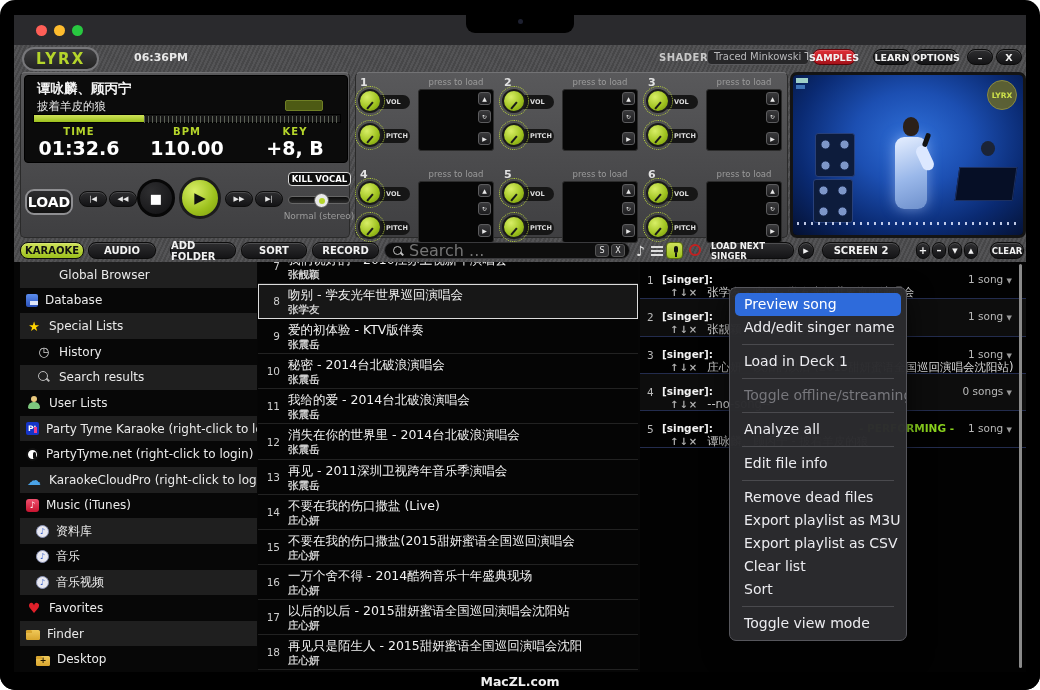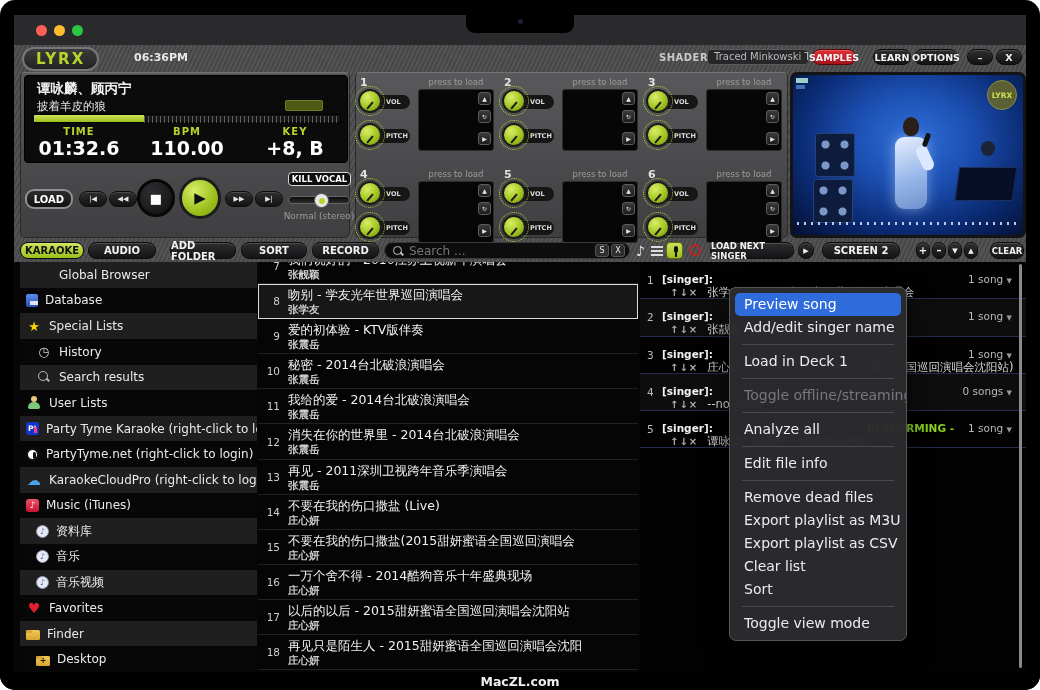--- a/index.html
+++ b/index.html
@@ -42,22 +42,22 @@
   .d-bar{position:absolute;left:8px;top:38px;width:308px;height:9px;background:#161616;border:1px solid #000;}
   .d-fill{position:absolute;left:0;top:0;height:100%;background:linear-gradient(#cfe25a,#9cc01c);}
   .d-wave{position:absolute;right:0;top:1px;height:7px;background:repeating-linear-gradient(90deg,rgba(150,160,140,.55) 0 1px,transparent 1px 4px);}
   .d-labels{position:absolute;left:0;top:50px;width:324px;display:flex;}
   .d-labels span{flex:1;text-align:center;color:#b5d52b;font-size:10px;font-weight:bold;letter-spacing:1px;}
   .d-values{position:absolute;left:0;top:61px;width:324px;display:flex;}
   .d-values span{flex:1;text-align:center;color:#fff;font-size:19px;font-weight:bold;}
   
   .t-btn{position:absolute;height:16px;border-radius:8px;border:1.5px solid #0c0c0c;background:linear-gradient(#2e2e30,#131315);
     color:#e8e8e8;display:flex;align-items:center;justify-content:center;font-size:7px;box-shadow:inset 0 1px rgba(255,255,255,.15);}
-  .load-btn{position:absolute;left:4px;top:116px;width:48px;height:20px;border-radius:9px;border:2px solid #8f8f92;
-    background:linear-gradient(#2c2c2e,#111);color:#fff;font-weight:bold;font-size:10px;display:flex;align-items:center;justify-content:center;}
+  .load-btn{position:absolute;left:4px;top:116px;width:48px;height:26px;border-radius:9px;border:2px solid #8f8f92;
+    background:linear-gradient(#2c2c2e,#111);color:#fff;font-weight:bold;font-size:14px;display:flex;align-items:center;justify-content:center;}
   .stop-c{position:absolute;left:116px;top:106px;width:38px;height:38px;border-radius:50%;
     background:radial-gradient(circle at 35% 30%,#2e2e30,#101012);border:3px solid #070707;color:#fff;
     display:flex;align-items:center;justify-content:center;font-size:13px;}
   .play-c{position:absolute;left:158px;top:104px;width:42px;height:42px;border-radius:50%;
     background:radial-gradient(circle at 35% 30%,#d8ee66,#9cc01c 60%,#7a9a12);border:3px solid #1c1c1c;color:#111;
     display:flex;align-items:center;justify-content:center;font-size:15px;}
   .kill{position:absolute;left:267px;top:99px;width:63px;height:14px;border-radius:4px;border:1.5px solid #d8d8d8;
     background:#0f0f0f;color:#fff;font-weight:bold;font-size:8.5px;display:flex;align-items:center;justify-content:center;}
   .vslider{position:absolute;left:267px;top:123px;width:62px;height:8px;border-radius:4px;
     background:linear-gradient(#0c0c0c,#2c2c2c);border:1px solid #666;}
@@ -98,21 +98,21 @@
   
   .tb-btn{position:absolute;top:197px;height:17px;border-radius:8px;border:1.5px solid #0c0c0c;
     background:linear-gradient(#2e2e30,#141416);color:#f2f2f2;font-size:10px;font-weight:bold;
     display:flex;align-items:center;justify-content:center;box-shadow:inset 0 1px rgba(255,255,255,.16);}
   .tb-btn.lime{background:linear-gradient(#cfe25a,#9cc01c);color:#111;}
   .search{position:absolute;left:370px;top:197px;width:246px;height:17px;background:#0d0d0d;border:1px solid #3a3a3d;
     border-radius:9px;display:flex;align-items:center;padding:0 4px;}
   .mag{position:relative;width:9px;height:9px;margin:0 5px 0 4px;}
   .mag::before{content:"";position:absolute;left:0;top:0;width:7px;height:7px;border:1.5px solid #c2c2c2;border-radius:50%;}
   .mag::after{content:"";position:absolute;left:7px;top:7px;width:4px;height:1.5px;background:#c2c2c2;transform:rotate(45deg);}
-  .search input{flex:1;background:transparent;border:none;outline:none;color:#cfcfcf;font-size:12px;min-width:0;}
+  .search input{flex:1;background:transparent;border:none;outline:none;color:#cfcfcf;font-size:16px;min-width:0;}
   .sx{width:14px;height:13px;margin-left:2px;border-radius:3px;background:#2e2e30;border:1px solid #555;
     color:#e8e8e8;font-size:8px;display:flex;align-items:center;justify-content:center;}
   .tico{position:absolute;top:198px;color:#e2e2e2;font-size:14px;}
   .listico{position:absolute;left:637px;top:201px;width:12px;height:10px;
     background:repeating-linear-gradient(#ddd 0 2px,transparent 2px 4px);}
   .micbtn{position:absolute;left:652px;top:197px;width:17px;height:17px;border-radius:4px;
     background:linear-gradient(#cfe25a,#9cc01c);border:1px solid #5a6e10;}
   .micbtn::before{content:"";position:absolute;left:6.5px;top:3px;width:4px;height:7px;border-radius:2px;background:#111;}
   .micbtn::after{content:"";position:absolute;left:7.5px;top:10px;width:2px;height:4px;background:#111;}
   .ring{position:absolute;left:675px;top:199px;width:12px;height:12px;border-radius:50%;border:2.5px solid #c32020;}

